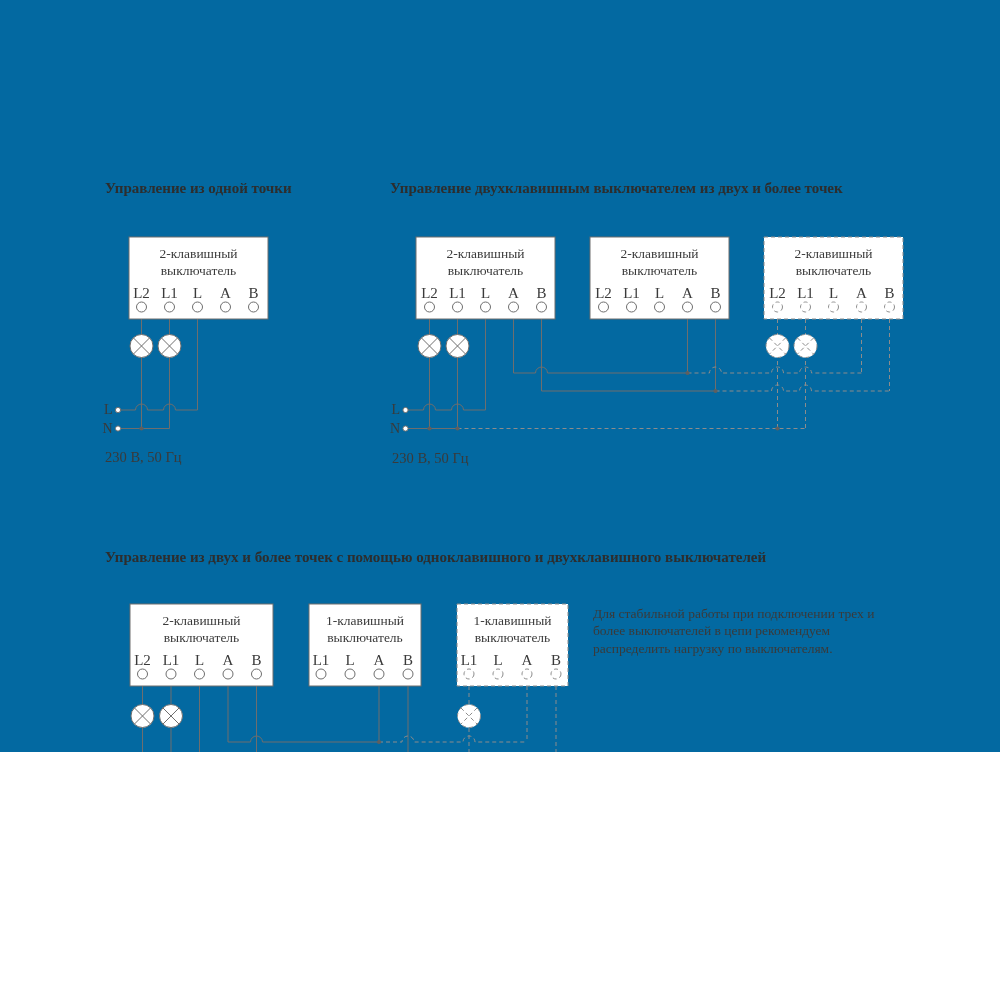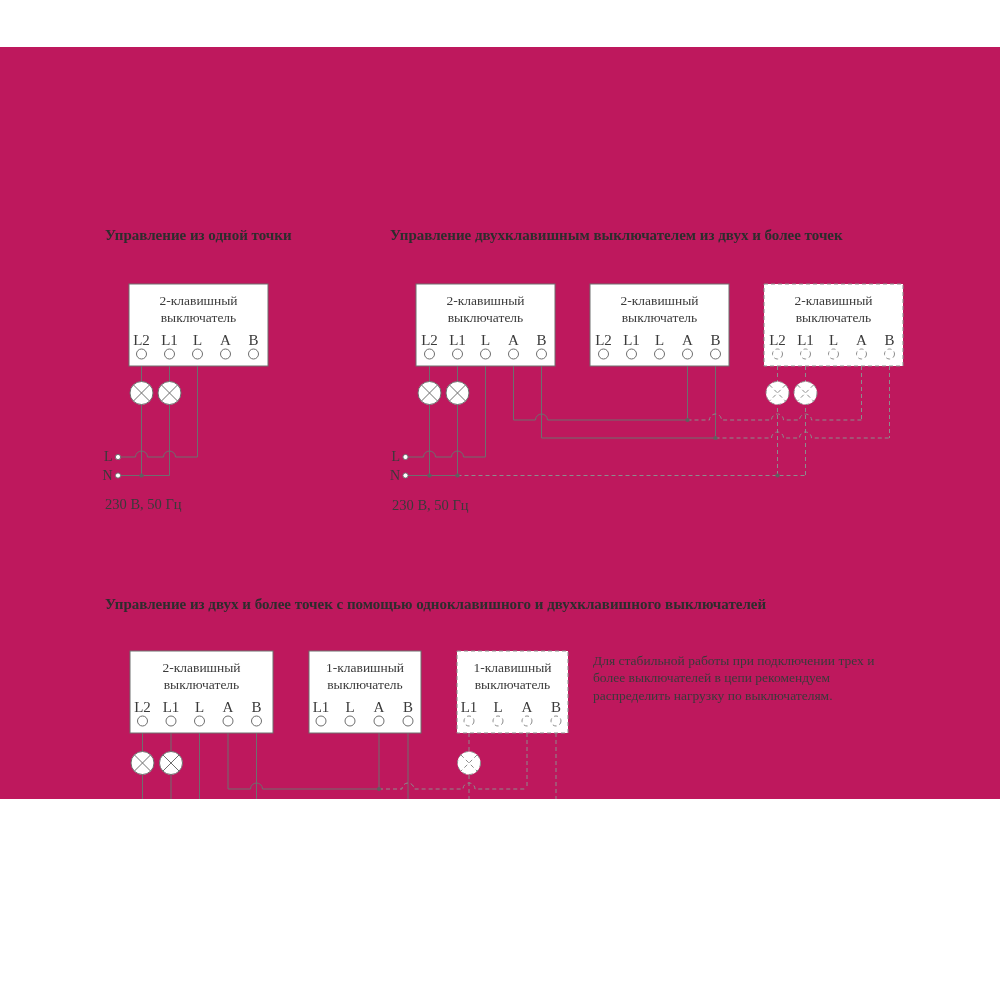--- a/index.html
+++ b/index.html
@@ -1,16 +1,16 @@
 <!DOCTYPE html>
 <html><head>
 <meta charset="utf-8">
 <style>
   html,body{margin:0;padding:0;background:#ffffff;}
-  .page{position:relative;width:1000px;height:752px;background:#be185d;overflow:hidden;margin-top:47px;}
+  .page{position:relative;width:1000px;height:752px;background:#0369a1;overflow:hidden;}
   svg{display:block;width:1000px;height:1000px;}
   text{font-family:"Liberation Serif","DejaVu Serif",serif;fill:#3a3a3a;}
   .ttl{font-size:15px;font-weight:bold;fill:#2d2d2d;}
   .cap{font-size:14.5px;}
   .boxlbl{font-size:13.5px;text-anchor:middle;}
   .term{font-size:15px;text-anchor:middle;}
   .lnlbl{font-size:14px;}
   .note{font-size:13.5px;}
   .wire{stroke:#6e6e6e;stroke-width:1;fill:none;}
   .box{fill:#ffffff;stroke:#6e6e6e;stroke-width:1;}

